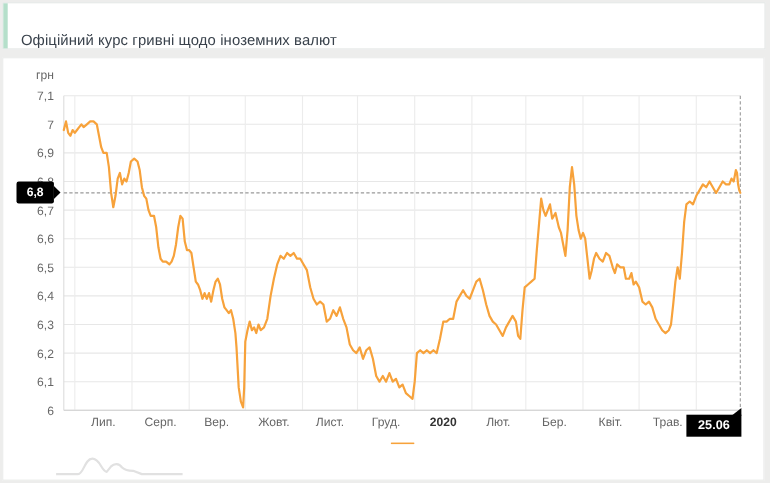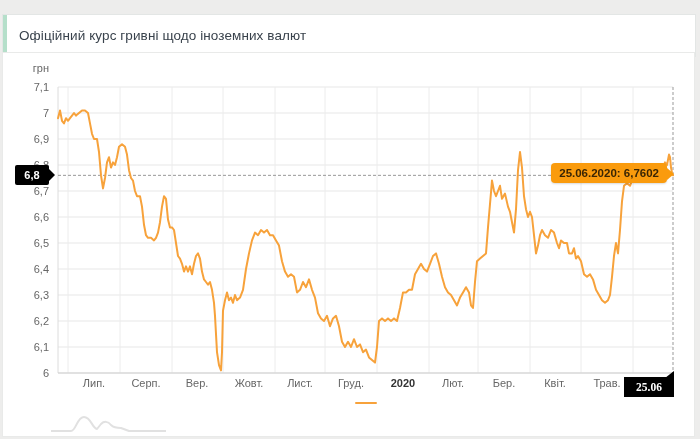--- a/index.html
+++ b/index.html
@@ -1,19 +1,19 @@
 <!DOCTYPE html>
 <html><head>
 <meta charset="utf-8">
 <style>
   html,body{margin:0;padding:0;background:#ededec;width:700px;height:439px;overflow:hidden;
     font-family:"Liberation Sans","DejaVu Sans",sans-serif;}
   .stage{position:relative;width:700px;height:439px;}
   .card{position:absolute;background:#ffffff;border:1px solid #e3e6e5;box-sizing:border-box;}
-  .header-card{left:2px;top:14px;right:4px;height:43px;display:flex;align-items:center;}
+  .header-card{left:2px;top:2px;right:4px;height:43px;display:flex;align-items:flex-end;}
   .accent{position:absolute;left:0;top:0;bottom:0;width:4px;background:#b5dfca;}
   .page-title{padding-left:16px;font-size:13.5px;font-weight:500;color:#39424c;letter-spacing:.1px;}
   .chart-card{left:2px;top:52px;right:5px;bottom:2px;border-color:#e9eae9;}
   #plot{position:absolute;left:0;top:0;}
   .crosshair-label{position:absolute;background:#000;color:#fff;font-size:11px;font-weight:bold;
     display:flex;align-items:center;justify-content:center;z-index:5;}
   .y-label-box{left:12px;top:112px;width:34px;height:20px;border-radius:2px;}
   .y-label-box::after{content:"";position:absolute;right:-6px;top:4px;border-left:6px solid #000;
     border-top:6px solid transparent;border-bottom:6px solid transparent;}
   .x-label-box{left:621px;top:324px;width:50px;height:20px;font-size:11.5px;}
@@ -92,23 +92,22 @@
         <text x="501" y="334" text-anchor="middle" fill="#666666" font-size="11" font-weight="normal">Бер.</text>
         <text x="552" y="334" text-anchor="middle" fill="#666666" font-size="11" font-weight="normal">Квіт.</text>
         <text x="604" y="334" text-anchor="middle" fill="#666666" font-size="11" font-weight="normal">Трав.</text>
         <line x1="55" x2="670" y1="122.34799999999996" y2="122.34799999999996" stroke="#999" stroke-dasharray="3,2"></line>
         <line x1="670" x2="670" y1="34" y2="320" stroke="#999" stroke-dasharray="3,2"></line>
         <path d="M55,65.2L57,57.4L59,67.8L61,70.4L63,65.2L65,67.8L67,65.2L69,62.6L71,60.0L73,62.6L76,60.0L79,57.4L82,57.4L85,60.0L87,70.4L89,80.8L91,86.0L94,86.0L96,99.0L98,122.4L100,135.4L102,125.0L104,109.4L106,104.2L108,114.6L110,109.4L112,112.0L114,104.2L116,93.8L119,91.2L122,93.8L124,101.6L126,117.2L128,125.0L130,127.6L132,138.0L134,143.2L137,143.2L139,153.6L141,171.8L143,182.2L145,184.8L148,184.8L151,187.4L153,184.8L155,179.6L157,169.2L159,153.6L161,143.2L163,145.8L165,166.6L167,174.4L169,174.4L171,177.0L173,190.0L175,203.0L177,205.6L179,210.8L181,218.6L183,213.4L185,218.6L187,213.4L189,221.2L191,210.8L193,203.0L195,200.4L197,205.6L199,218.6L201,226.4L203,229.0L205,231.6L207,229.0L209,236.8L211,249.8L212,262.8L214,299.2L216,312.2L218,317.4L219,299.2L220,257.6L222,247.2L224,239.4L226,247.2L228,244.6L230,249.8L232,242.0L234,247.2L237,244.6L240,236.8L243,216.0L246,200.4L249,187.4L252,179.6L255,182.2L258,177.0L261,179.6L264,177.0L267,182.2L270,182.2L273,187.4L276,192.6L279,208.2L282,218.6L285,223.8L288,221.2L291,223.8L294,239.4L297,236.8L300,229.0L303,234.2L306,226.4L309,236.8L312,244.6L315,260.2L318,265.4L321,268.0L324,262.8L327,273.2L330,265.4L333,262.8L336,273.2L339,288.8L342,294.0L345,288.8L348,294.0L351,286.2L354,294.0L357,291.4L360,299.2L363,296.6L366,304.4L369,307.0L372,309.6L374,294.0L376,268.0L379,265.4L382,268.0L385,265.4L388,268.0L391,265.4L394,268.0L397,255.0L400,239.4L403,239.4L406,236.8L409,236.8L412,221.2L415,216.0L418,210.8L421,216.0L424,218.6L427,210.8L430,203.0L433,200.4L436,210.8L439,223.8L442,234.2L445,239.4L448,242.0L451,247.2L454,252.4L457,244.6L460,239.4L463,234.2L466,239.4L468,252.4L470,255.0L472,229.0L474,208.2L477,205.6L480,203.0L483,200.4L485,174.4L487,151.0L489,127.6L491,138.0L493,143.2L495,138.0L497,132.8L499,145.8L502,140.6L505,153.6L507,158.8L509,169.2L511,179.6L513,156.2L515,117.2L517,99.0L519,114.6L521,143.2L523,156.2L525,164.0L527,158.8L529,164.0L531,182.2L533,200.4L535,192.6L537,182.2L539,177.0L542,182.2L545,184.8L548,177.0L551,179.6L554,190.0L556,195.2L558,187.4L561,190.0L564,190.0L566,200.4L569,200.4L571,195.2L573,205.6L575,203.0L578,208.2L581,221.2L584,223.8L587,221.2L590,226.4L593,236.8L596,242.0L599,247.2L602,249.8L605,247.2L607,242.0L609,223.8L611,203.0L613,190.0L615,200.4L617,177.0L619,148.4L621,132.8L624,130.2L627,132.8L630,125.0L633,119.8L636,114.6L639,117.2L642,112.0L645,117.2L648,122.4L651,117.2L654,112.0L657,114.6L660,114.6L662,109.4L664,112.0L666,101.6L667,104.2L668,114.6L669,119.8L670,122.3" fill="none" stroke="#f7a23b" stroke-width="2" stroke-linejoin="round" stroke-linecap="round"></path>
       </svg>
 
     <div class="crosshair-label y-label-box" style="background: rgb(0, 0, 0);">6,8</div>
 
-    <div class="crosshair-label x-label-box" style="background: rgb(0, 0, 0); font-family: Liberation Serif, serif;">25.06</div>
+    <div class="crosshair-label x-label-box" style="background: rgb(0, 0, 0);">25.06</div>
 
-    <div class="tooltip" style="background: rgb(250, 155, 13); color: rgb(58, 38, 4);">25.06.2020: 6,7602</div>
 
     <div class="legend">
       <span class="legend-dash" style="border-top-color: rgb(247, 162, 59);"></span>
     </div>
 
     <svg class="mini-nav" width="124" height="26" viewBox="0 0 124 26">
       <path d="M2,20 L22,20 C27,20 28,6 35,6 C42,6 43,17 48,18 L52,13 C55,10 59,10 62,14 C64,16 68,17 72,17 L80,20 L117,20" fill="none" stroke="#e1e1e1" stroke-width="2" stroke-linejoin="round"></path>
     </svg>
   </div>
 

